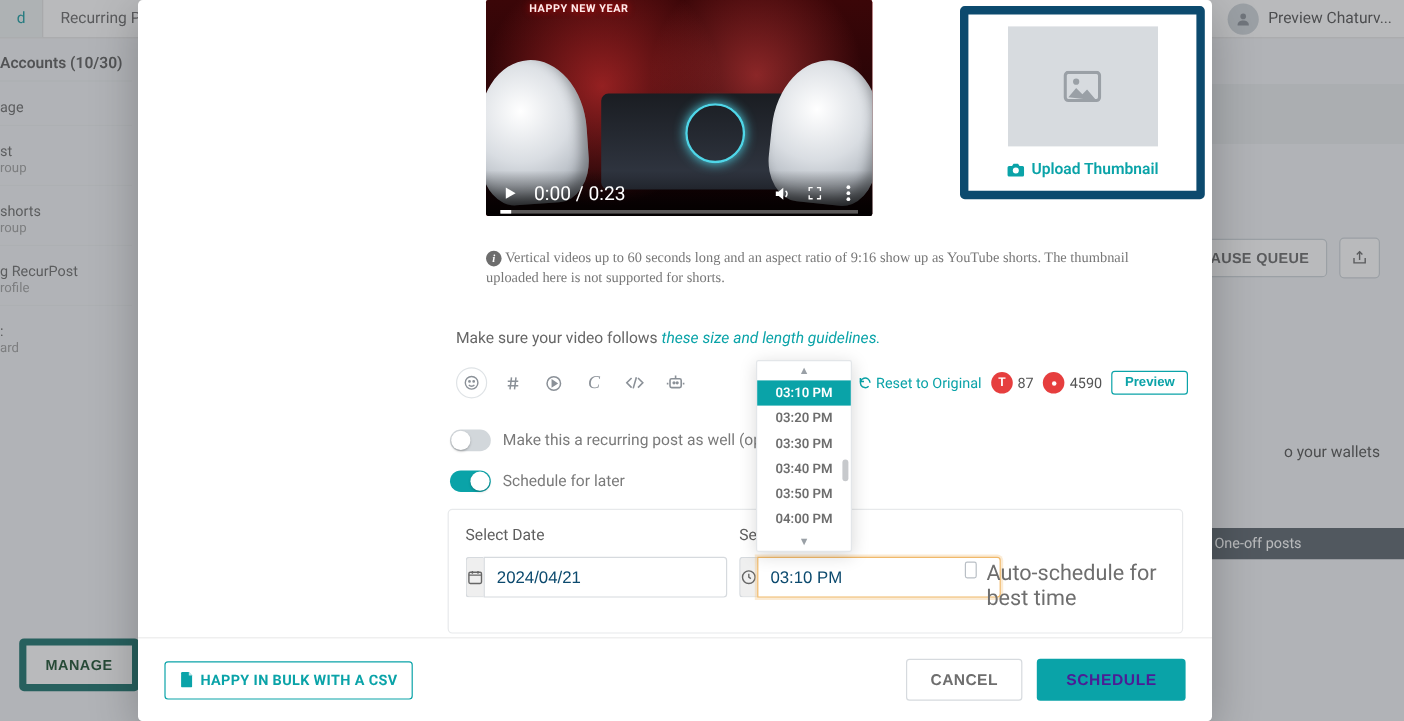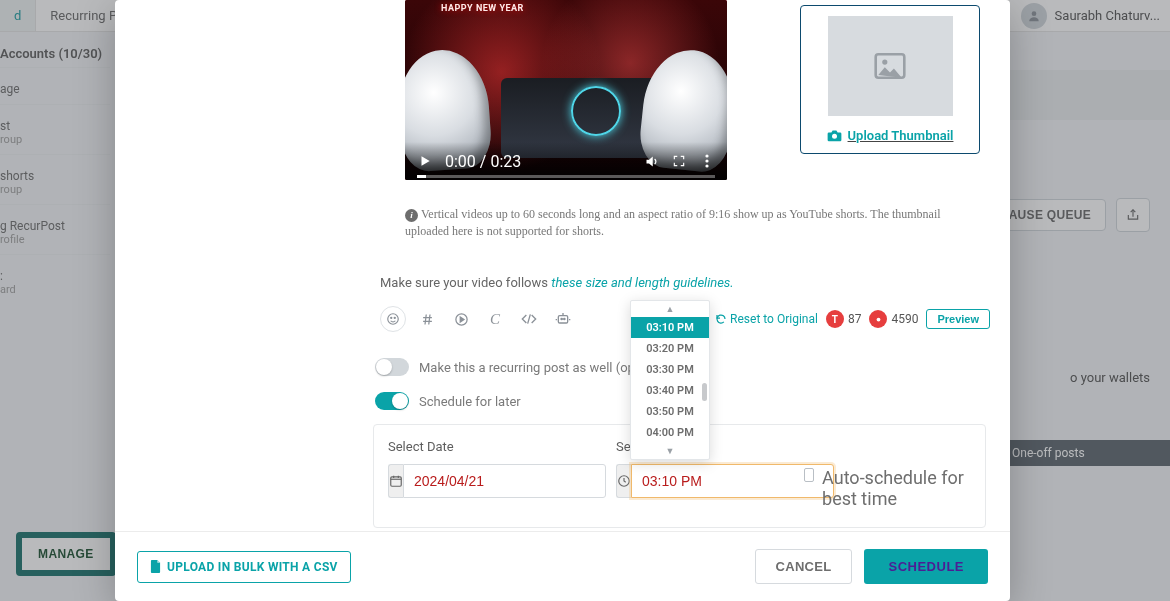--- a/index.html
+++ b/index.html
@@ -239,25 +239,24 @@
     }
     .vc-progress-fill {
       height:100%; width: 3%; background:#fff;
     }
 
     
     .thumb-box {
       position: absolute;
       top: 5px;
       left: 685px;
-      width: 180px;
-      border: 1px solid #0c4a6e;
+      width: 204px;
+      border: 7px solid #0c4a6e;
       border-radius: 4px;
       padding: 10px;
-      text-decoration: underline;
     }
     .thumb-preview {
       width: 125px; height: 100px;
       background: #d7dbdf;
       display:flex; align-items:center; justify-content:center;
       margin: 0 auto 12px;
       color:#9aa0a6;
     }
     .thumb-upload {
       color: #0aa3a8;
@@ -384,21 +383,21 @@
       display:flex; align-items:center; justify-content:center;
       color:#666;
     }
     .ig-input {
       flex:1;
       border:1px solid #d6dade;
       border-radius: 0 3px 3px 0;
       padding: 8px 10px;
       font-size: 14px;
       background:#fff;
-      color:#b91c1c;
+      color:#0c4a6e;
     }
     .ig-input.focused {
       border-color: #f0b96b;
       box-shadow: 0 0 0 2px rgba(243,198,131,.35);
       outline:none;
     }
     .auto-wrap {
       display:flex; align-items:flex-start; gap:8px;
       flex:1; padding-top: 28px;
       font-size:18px; color:#6e6e6e;
@@ -494,21 +493,21 @@
   <div class="bg-topbar">
     <div class="bg-tab active">d</div>
     <div class="bg-tab">Recurring P</div>
     <div class="bg-user">
       <div class="bg-avatar">
         <svg width="14" height="14" viewBox="0 0 24 24" fill="#8c949c">
             <circle cx="12" cy="8" r="4"></circle>
             <path d="M4 20c0-4 4-6 8-6s8 2 8 6v1H4z"></path>
           </svg>
       </div>
-      <span>Saurabh Chaturv...</span>
+      <span>Preview Chaturv...</span>
     </div>
   </div>
   <div class="bg-sidebar">
     <div class="bg-accounts">Accounts (10/30)</div>
     <div class="bg-side-item">
         <div>age</div>
         <div class="bg-side-sub"></div>
       </div>
     <div class="bg-side-item">
         <div>st</div>
@@ -736,19 +735,19 @@
   </div>
 
   <div class="modal-footer">
     <div class="upload-csv">
       <span>
         <svg width="11" height="13" viewBox="0 0 24 28" fill="#0aa3a8">
             <path d="M4 0h12l6 6v20a2 2 0 01-2 2H4a2 2 0 01-2-2V2a2 2 0 012-2z"></path>
             <path d="M16 0v6h6" fill="#bfe6e8"></path>
           </svg>
       </span>
-      <span>UPLOAD IN BULK WITH A CSV</span>
+      <span>HAPPY IN BULK WITH A CSV</span>
     </div>
     <div class="footer-spacer"></div>
     <button class="btn-cancel">CANCEL</button>
     <button class="btn-schedule">SCHEDULE</button>
   </div>
 </div>
 
 </body></html>

